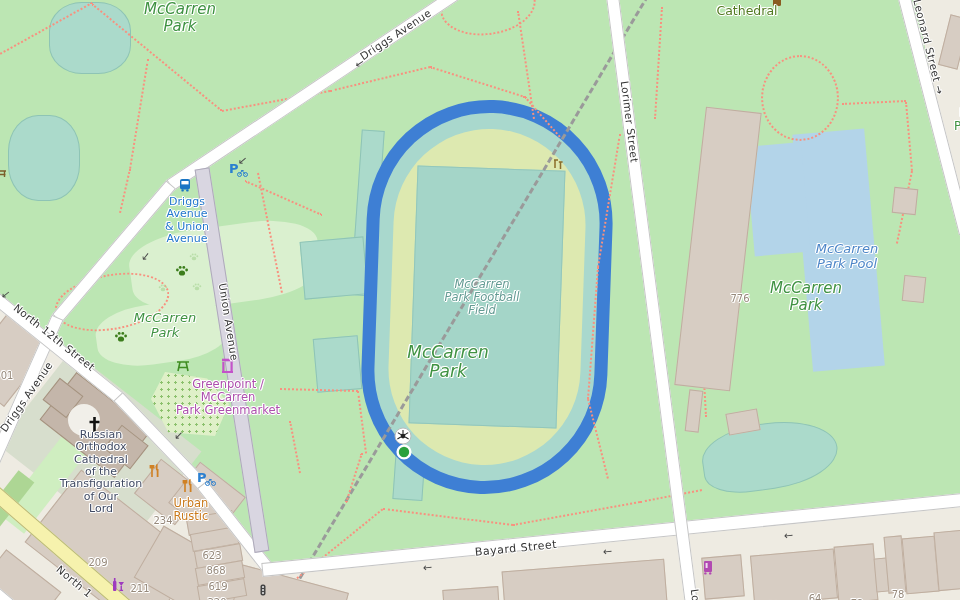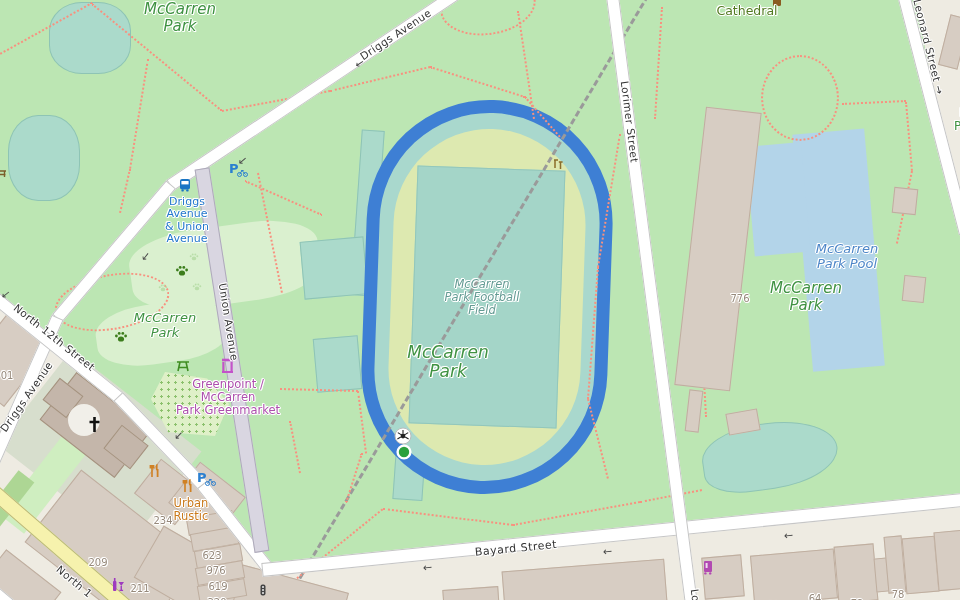--- a/index.html
+++ b/index.html
@@ -71,20 +71,27 @@
   <div class="lbl halo" style="left:963px;top:120px;font-size:12px;color:#3f9242;z-index:7;">E
 Pla</div>
 
   <div class="lbl halo" style="left:187px;top:221px;font-size:11px;color:#2277cc;z-index:7;text-align:center;">Driggs
 Avenue
 &amp; Union
 Avenue</div>
   <div class="lbl halo" style="left:228px;top:397px;font-size:11.5px;color:#ad4fad;z-index:7;">Greenpoint /
 McCarren
 Park Greenmarket</div>
+  <div class="lbl halo" style="left:101px;top:472px;font-size:11px;color:#404a63;z-index:7;">Russian
+Orthodox
+Cathedral
+of the
+Transfiguration
+of Our
+Lord</div>
   <div class="lbl halo" style="left:191px;top:510px;font-size:11.5px;color:#ca7a1c;z-index:7;">Urban
 Rustic</div>
 
   <div class="lbl street halo" style="left:396px;top:35px;transform:translate(-50%,-50%) rotate(-33.5deg);z-index:7;">Driggs Avenue</div>
   <div class="lbl street halo" style="left:27px;top:397px;transform:translate(-50%,-50%) rotate(-55deg);z-index:7;">Driggs Avenue</div>
   <div class="lbl street halo" style="left:54px;top:338px;transform:translate(-50%,-50%) rotate(38.5deg);z-index:7;">North 12th Street</div>
   <div class="lbl street halo" style="left:228px;top:322px;transform:translate(-50%,-50%) rotate(81deg);z-index:7;">Union Avenue</div>
   <div class="lbl street halo" style="left:629px;top:122px;transform:translate(-50%,-50%) rotate(83deg);z-index:7;">Lorimer Street</div>
   <div class="lbl street halo" style="left:699px;top:630px;transform:translate(-50%,-50%) rotate(83deg);z-index:7;">Lorimer Street</div>
   <div class="lbl street halo" style="left:928px;top:47px;transform:translate(-50%,-50%) rotate(76deg);z-index:7;">Leonard Street →</div>
@@ -314,21 +321,21 @@
     <div class="bld" style="left:893px;top:188px;width:24px;height:26px;transform:rotate(6deg);z-index:4;"></div>
     <div class="bld" style="left:903px;top:276px;width:22px;height:26px;transform:rotate(6deg);z-index:4;"></div>
     <div class="bld" style="left:727px;top:411px;width:32px;height:22px;transform:rotate(-10deg);z-index:4;"></div>
     <div class="bld" style="left:944px;top:16px;width:20px;height:52px;transform:rotate(14deg);z-index:4;"></div>
     <div class="" style="left:68px;top:404px;width:32px;height:32px;border-radius:50%;background:#f1efe9;z-index:4;"></div>
     <span class="hn halo" style="left: 740px; top: 270px; z-index: 7;">776</span>
     <span class="hn halo" style="left: 98px; top: 534px; z-index: 7;">209</span>
     <span class="hn halo" style="left: 140px; top: 560px; z-index: 7;">211</span>
     <span class="hn halo" style="left: 163px; top: 492px; z-index: 7;">234</span>
     <span class="hn halo" style="left: 212px; top: 527px; z-index: 7;">623</span>
-    <span class="hn halo" style="left: 216px; top: 542px; z-index: 7;">976</span>
+    <span class="hn halo" style="left: 216px; top: 542px; z-index: 7;">868</span>
     <span class="hn halo" style="left: 218px; top: 558px; z-index: 7;">619</span>
     <span class="hn halo" style="left: 217px; top: 574px; z-index: 7;">320</span>
     <span class="hn halo" style="left: 218px; top: 593px; z-index: 7;">2</span>
     <span class="hn halo" style="left: 772px; top: 577px; z-index: 7; font-style: italic;">60</span>
     <span class="hn halo" style="left: 815px; top: 570px; z-index: 7;">64</span>
     <span class="hn halo" style="left: 857px; top: 575px; z-index: 7;">72</span>
     <span class="hn halo" style="left: 884px; top: 582px; z-index: 7;">76</span>
     <span class="hn halo" style="left: 898px; top: 566px; z-index: 7;">78</span>
     <span class="hn halo" style="left: 580px; top: 593px; z-index: 7;">32</span>
     <span class="hn halo" style="left: 7px; top: 347px; z-index: 7;">01</span>

